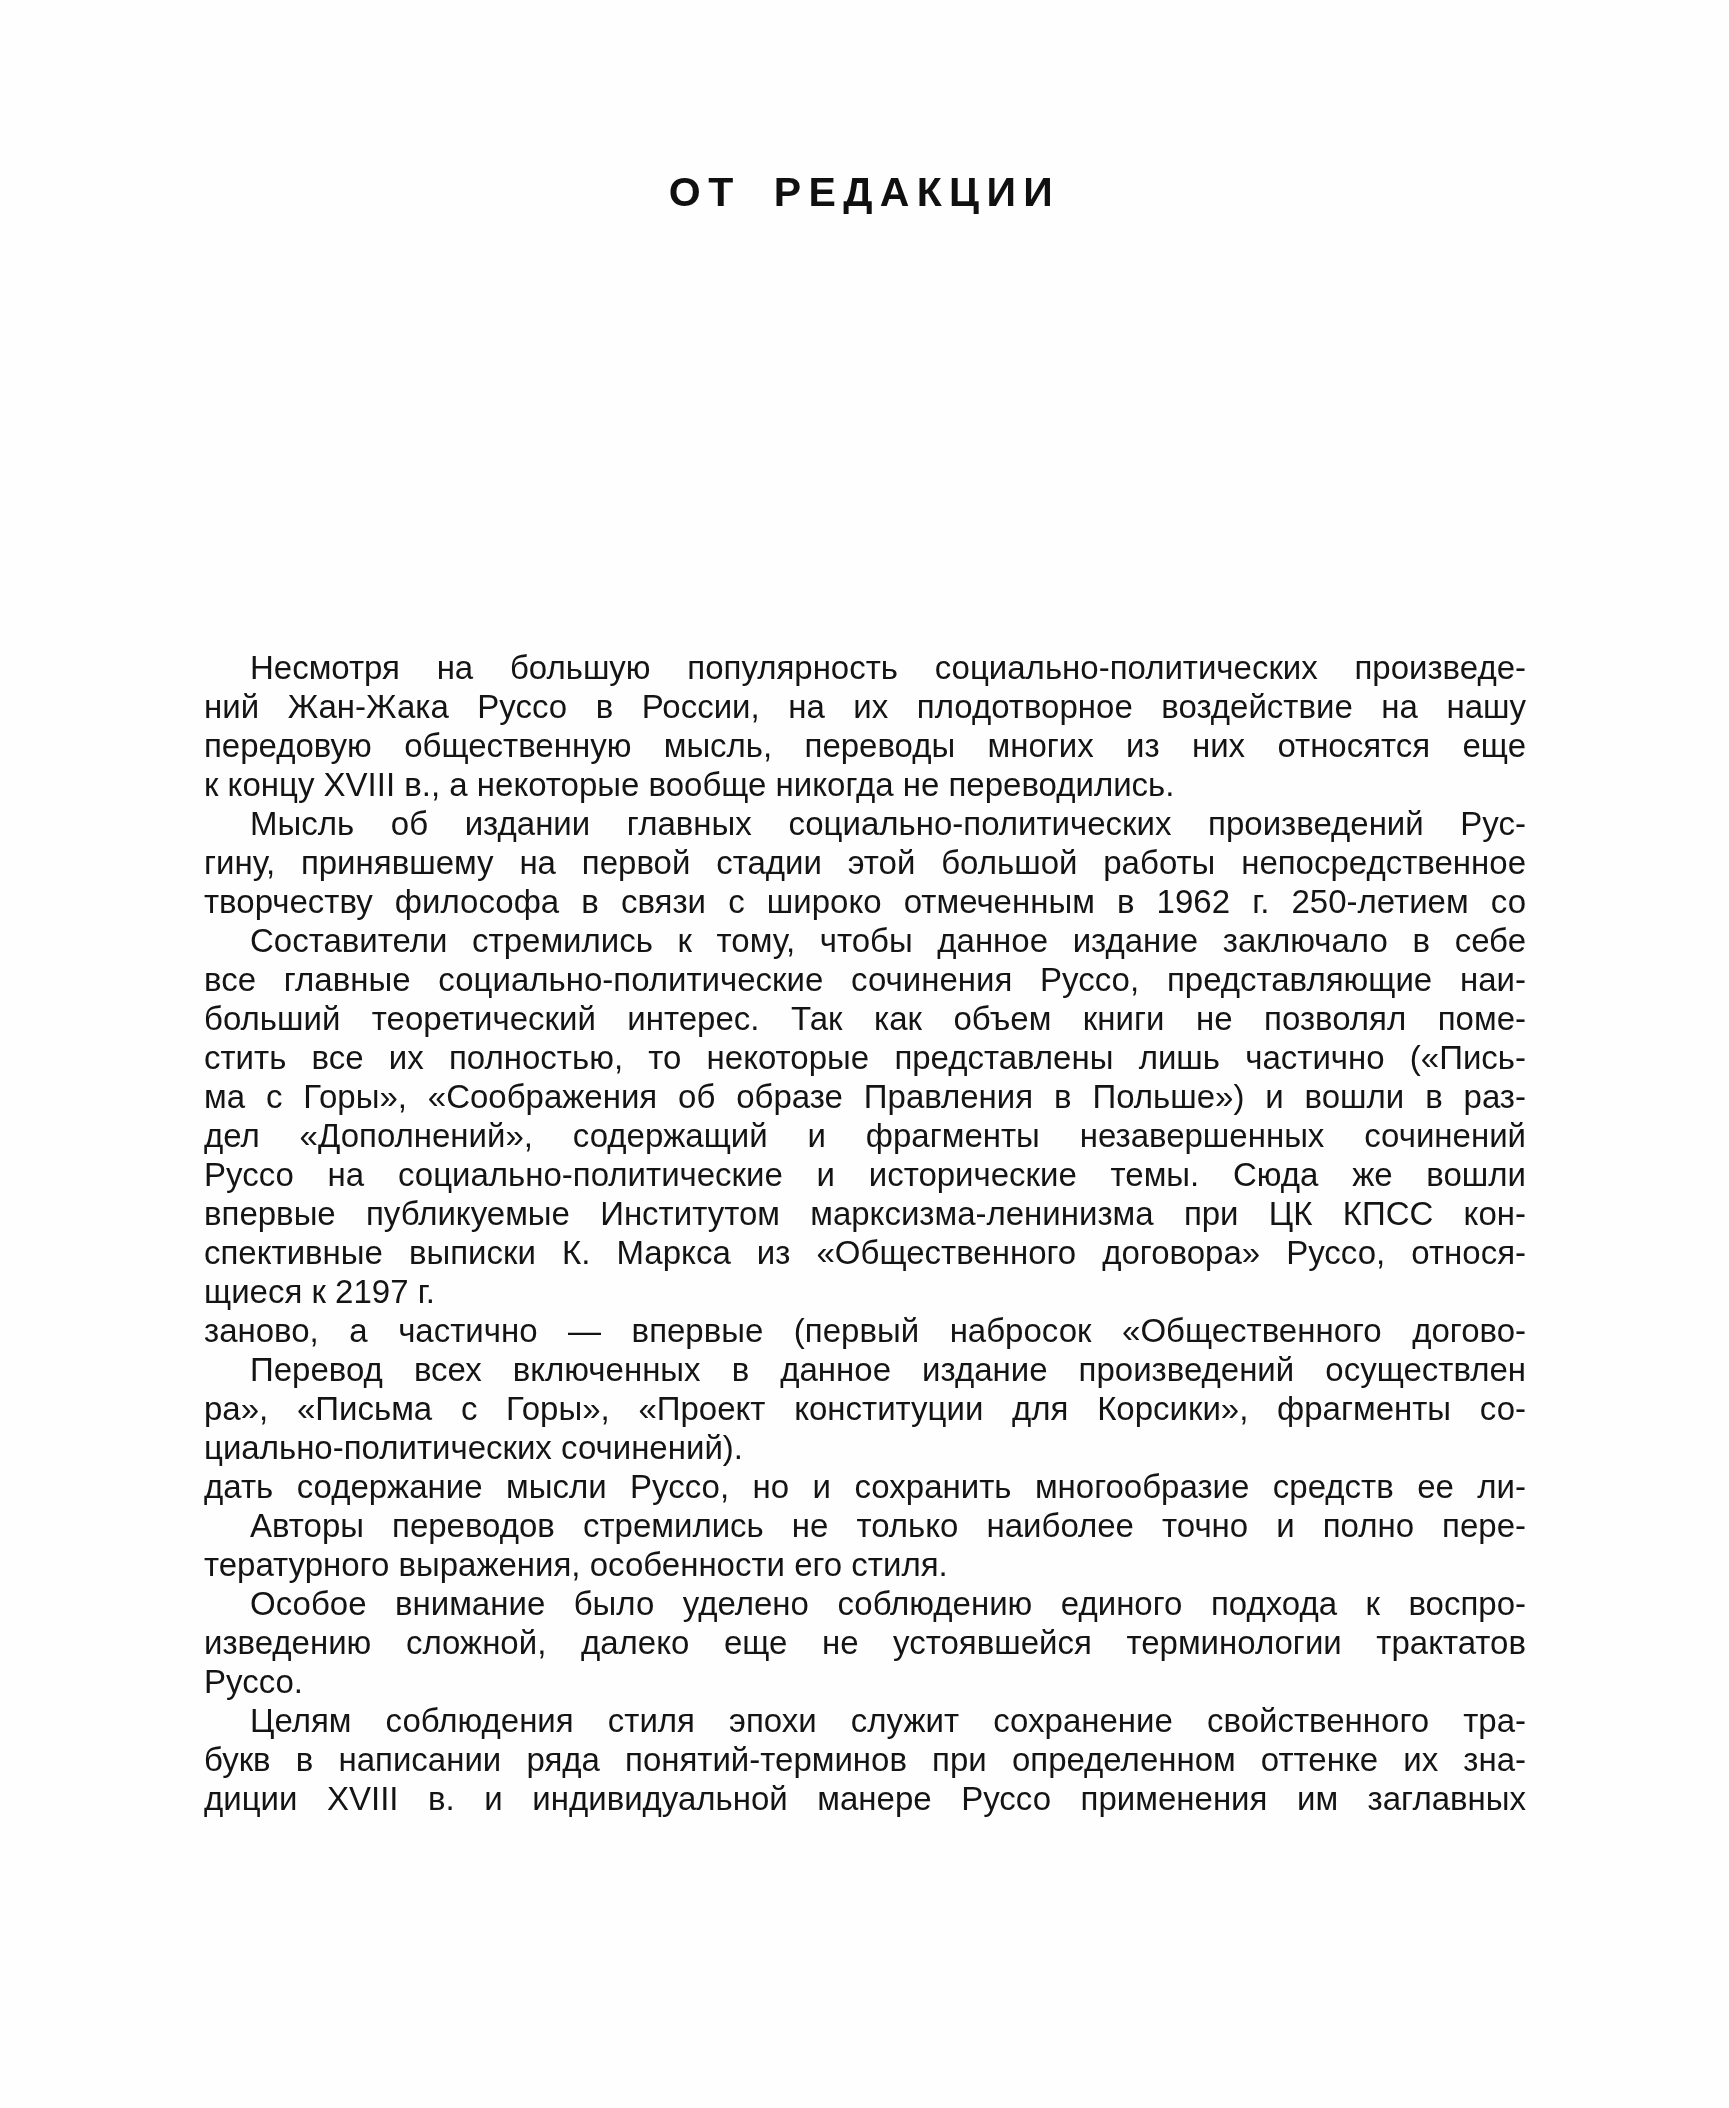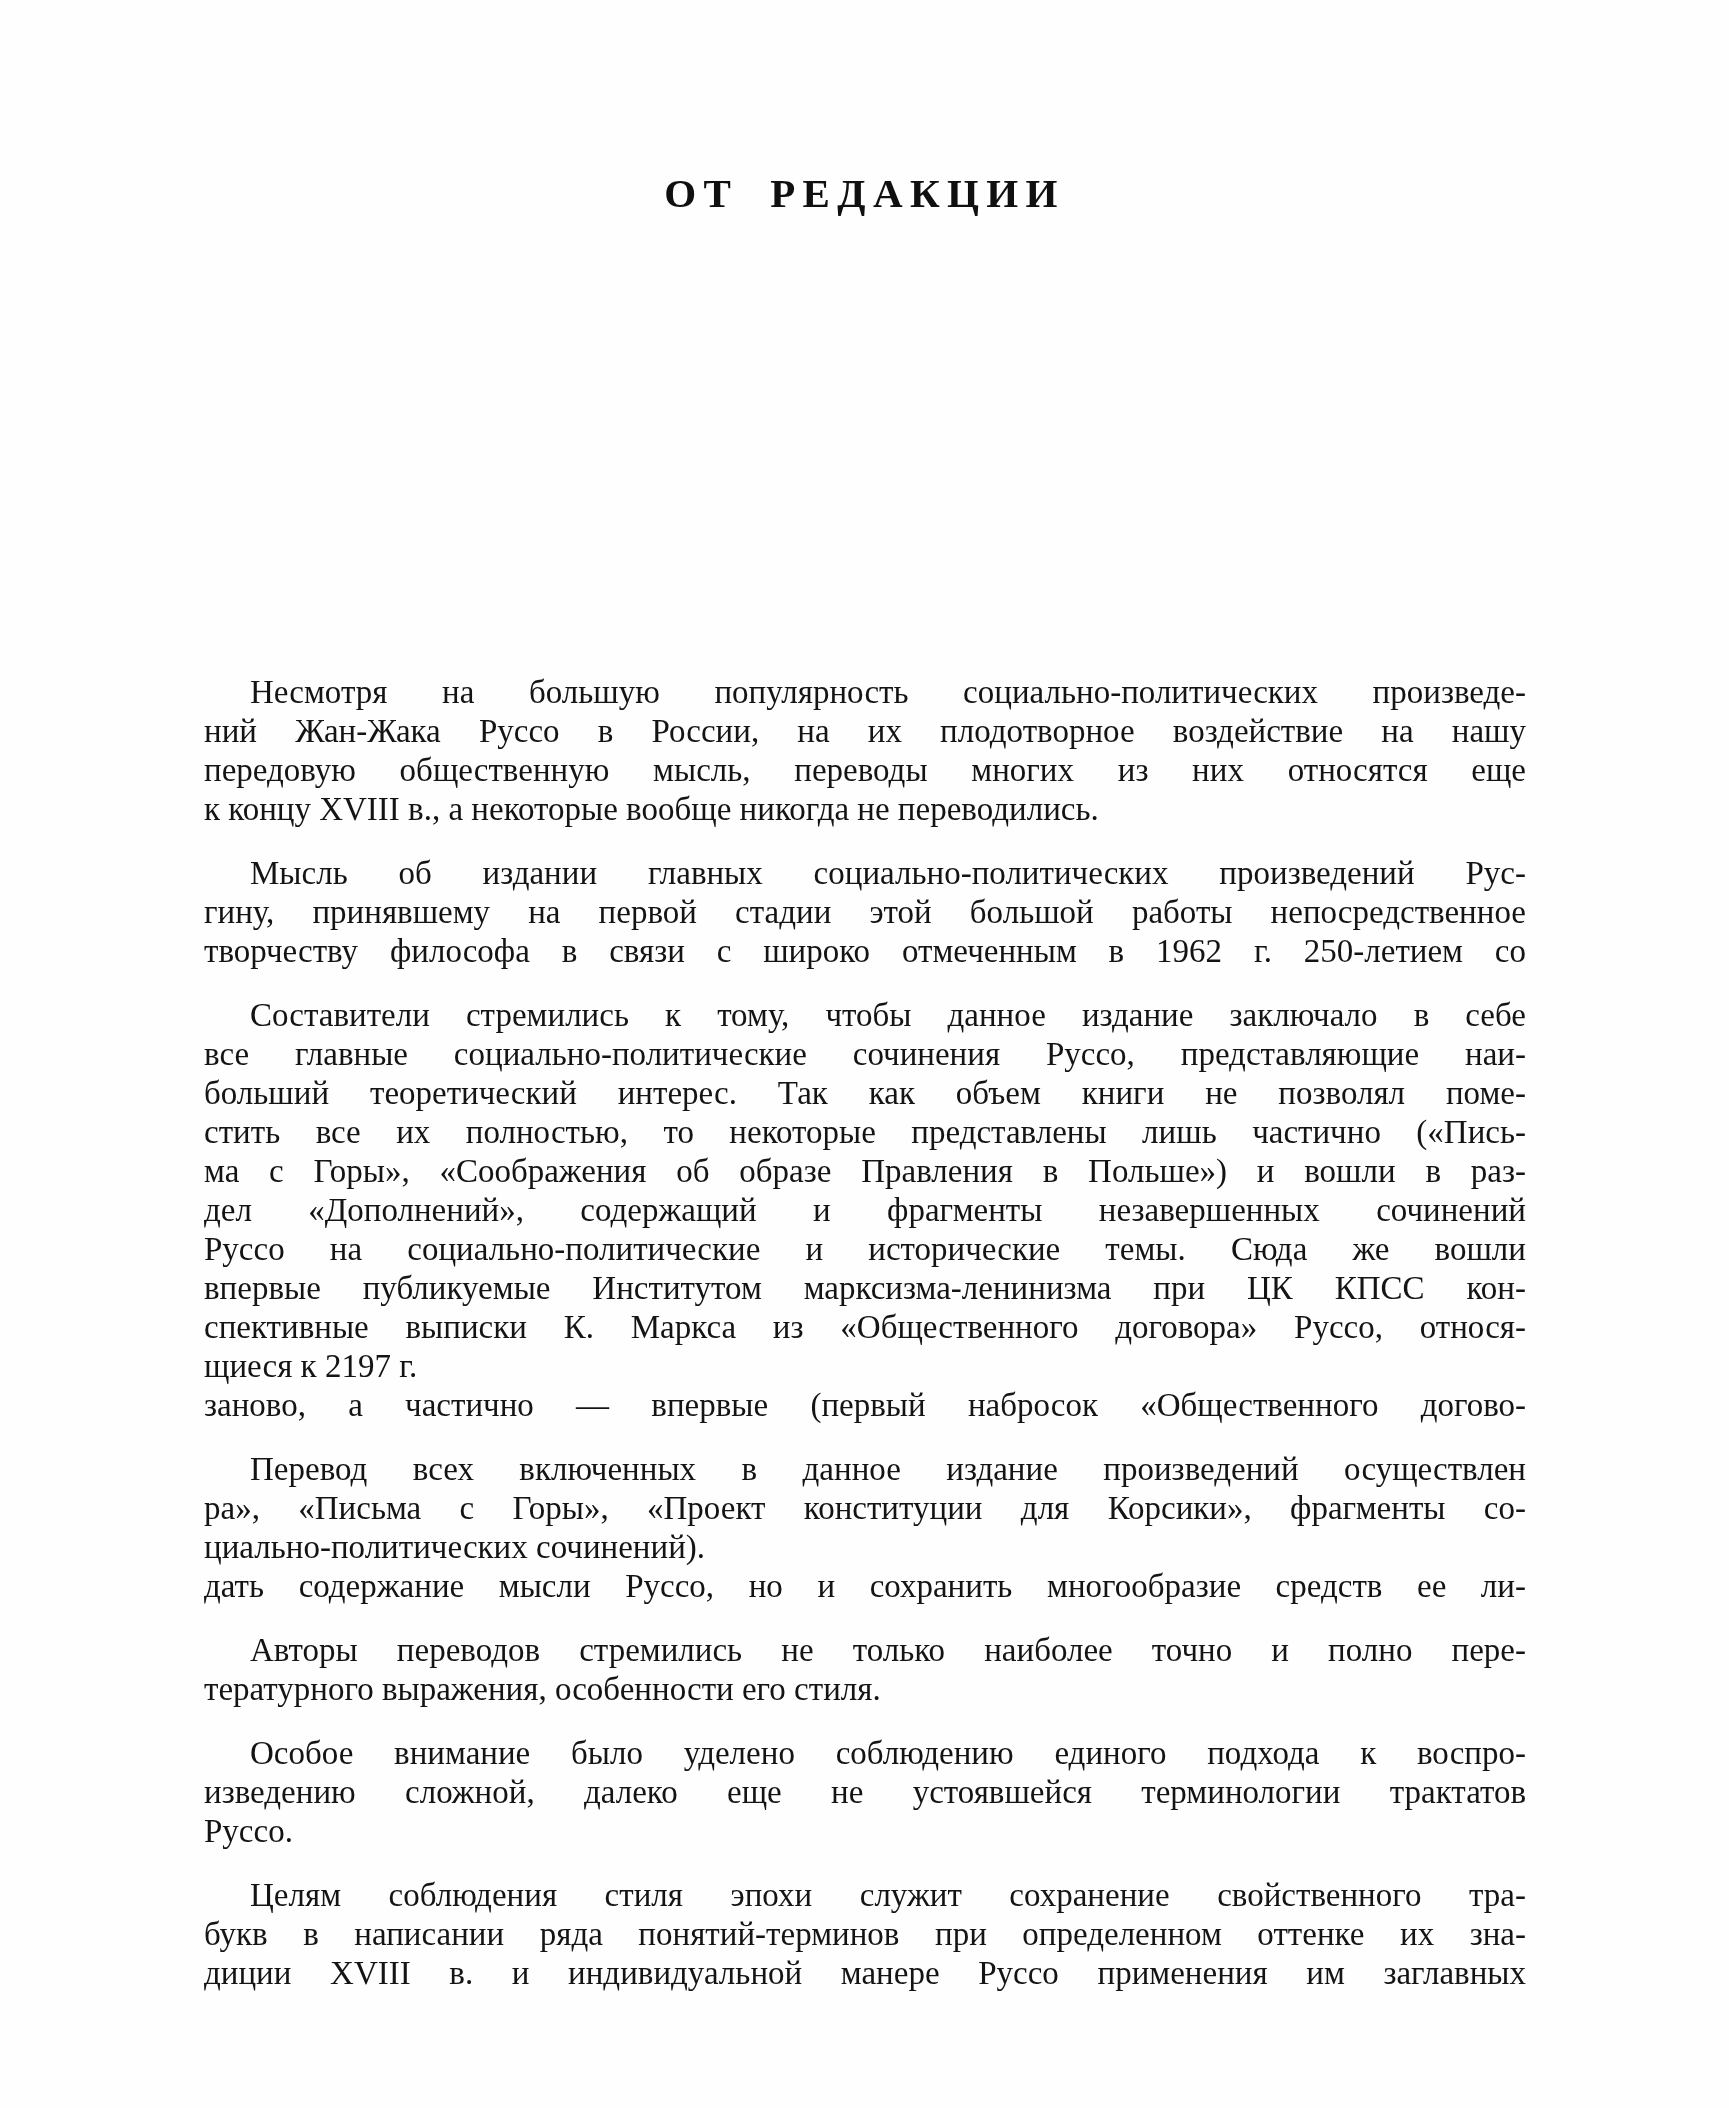--- a/index.html
+++ b/index.html
@@ -6,21 +6,21 @@
     margin: 0;
     padding: 0;
     background: #ffffff;
   }
   .page {
     position: relative;
     width: 1729px;
     height: 2109px;
     background: #fefefe;
     color: #121212;
-    font-family: Liberation Serif, serif;
+    font-family: Liberation Sans, sans-serif;
     overflow: hidden;
   }
   .title {
     position: absolute;
     top: 169px;
     left: 0;
     width: 100%;
     margin: 0;
     text-align: center;
     font-size: 41px;
@@ -40,21 +40,20 @@
     font-size: 33px;
     line-height: 39px;
     height: 39px;
     overflow: hidden;
     text-align: justify;
     text-align-last: justify;
     color: #141414;
   }
   .line.indent {
     text-indent: 46px;
-    margin-top: 25px;
   }
   .line.lastline {
     text-align: right;
     text-align-last: left;
   }
 </style>
 </head>
 <body>
 
 <div class="page">

